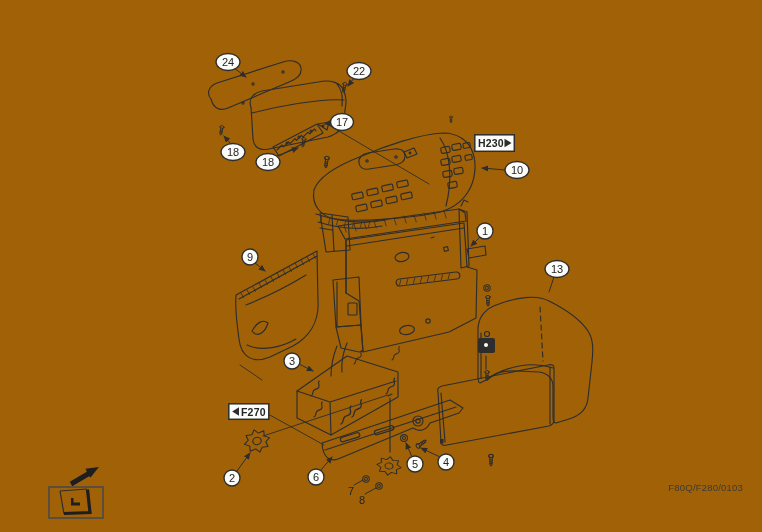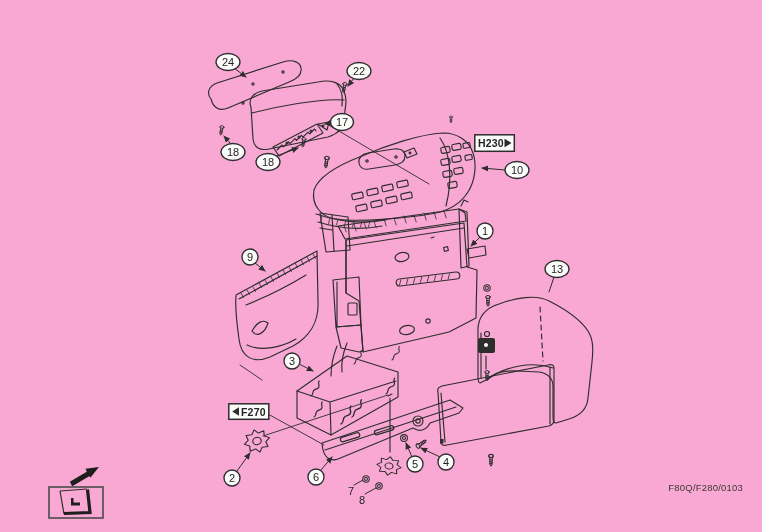--- a/index.html
+++ b/index.html
@@ -1,17 +1,17 @@
 <!DOCTYPE html>
 <html><head>
 <meta charset="utf-8">
 <style>
   html,body{margin:0;padding:0;background:#e8e8e8;}
   #stage{
-    position:relative;width:762px;height:532px;background:#f9a8d4;
+    position:relative;width:762px;height:532px;background:#a16207;
     font-family:"Liberation Sans",sans-serif;overflow:hidden;
   }
   svg text{fill:#242424;stroke:none;font-family:"Liberation Sans",sans-serif;}
   .callout-num{font-size:11px;}
   .plain-num{font-size:11px;}
   .refbox-label{font-size:10.5px;font-weight:bold;letter-spacing:.2px;}
   .figcode{font-size:9.5px;fill:#3a3a3a;letter-spacing:.2px;}
 </style>
 </head>
 <body>

